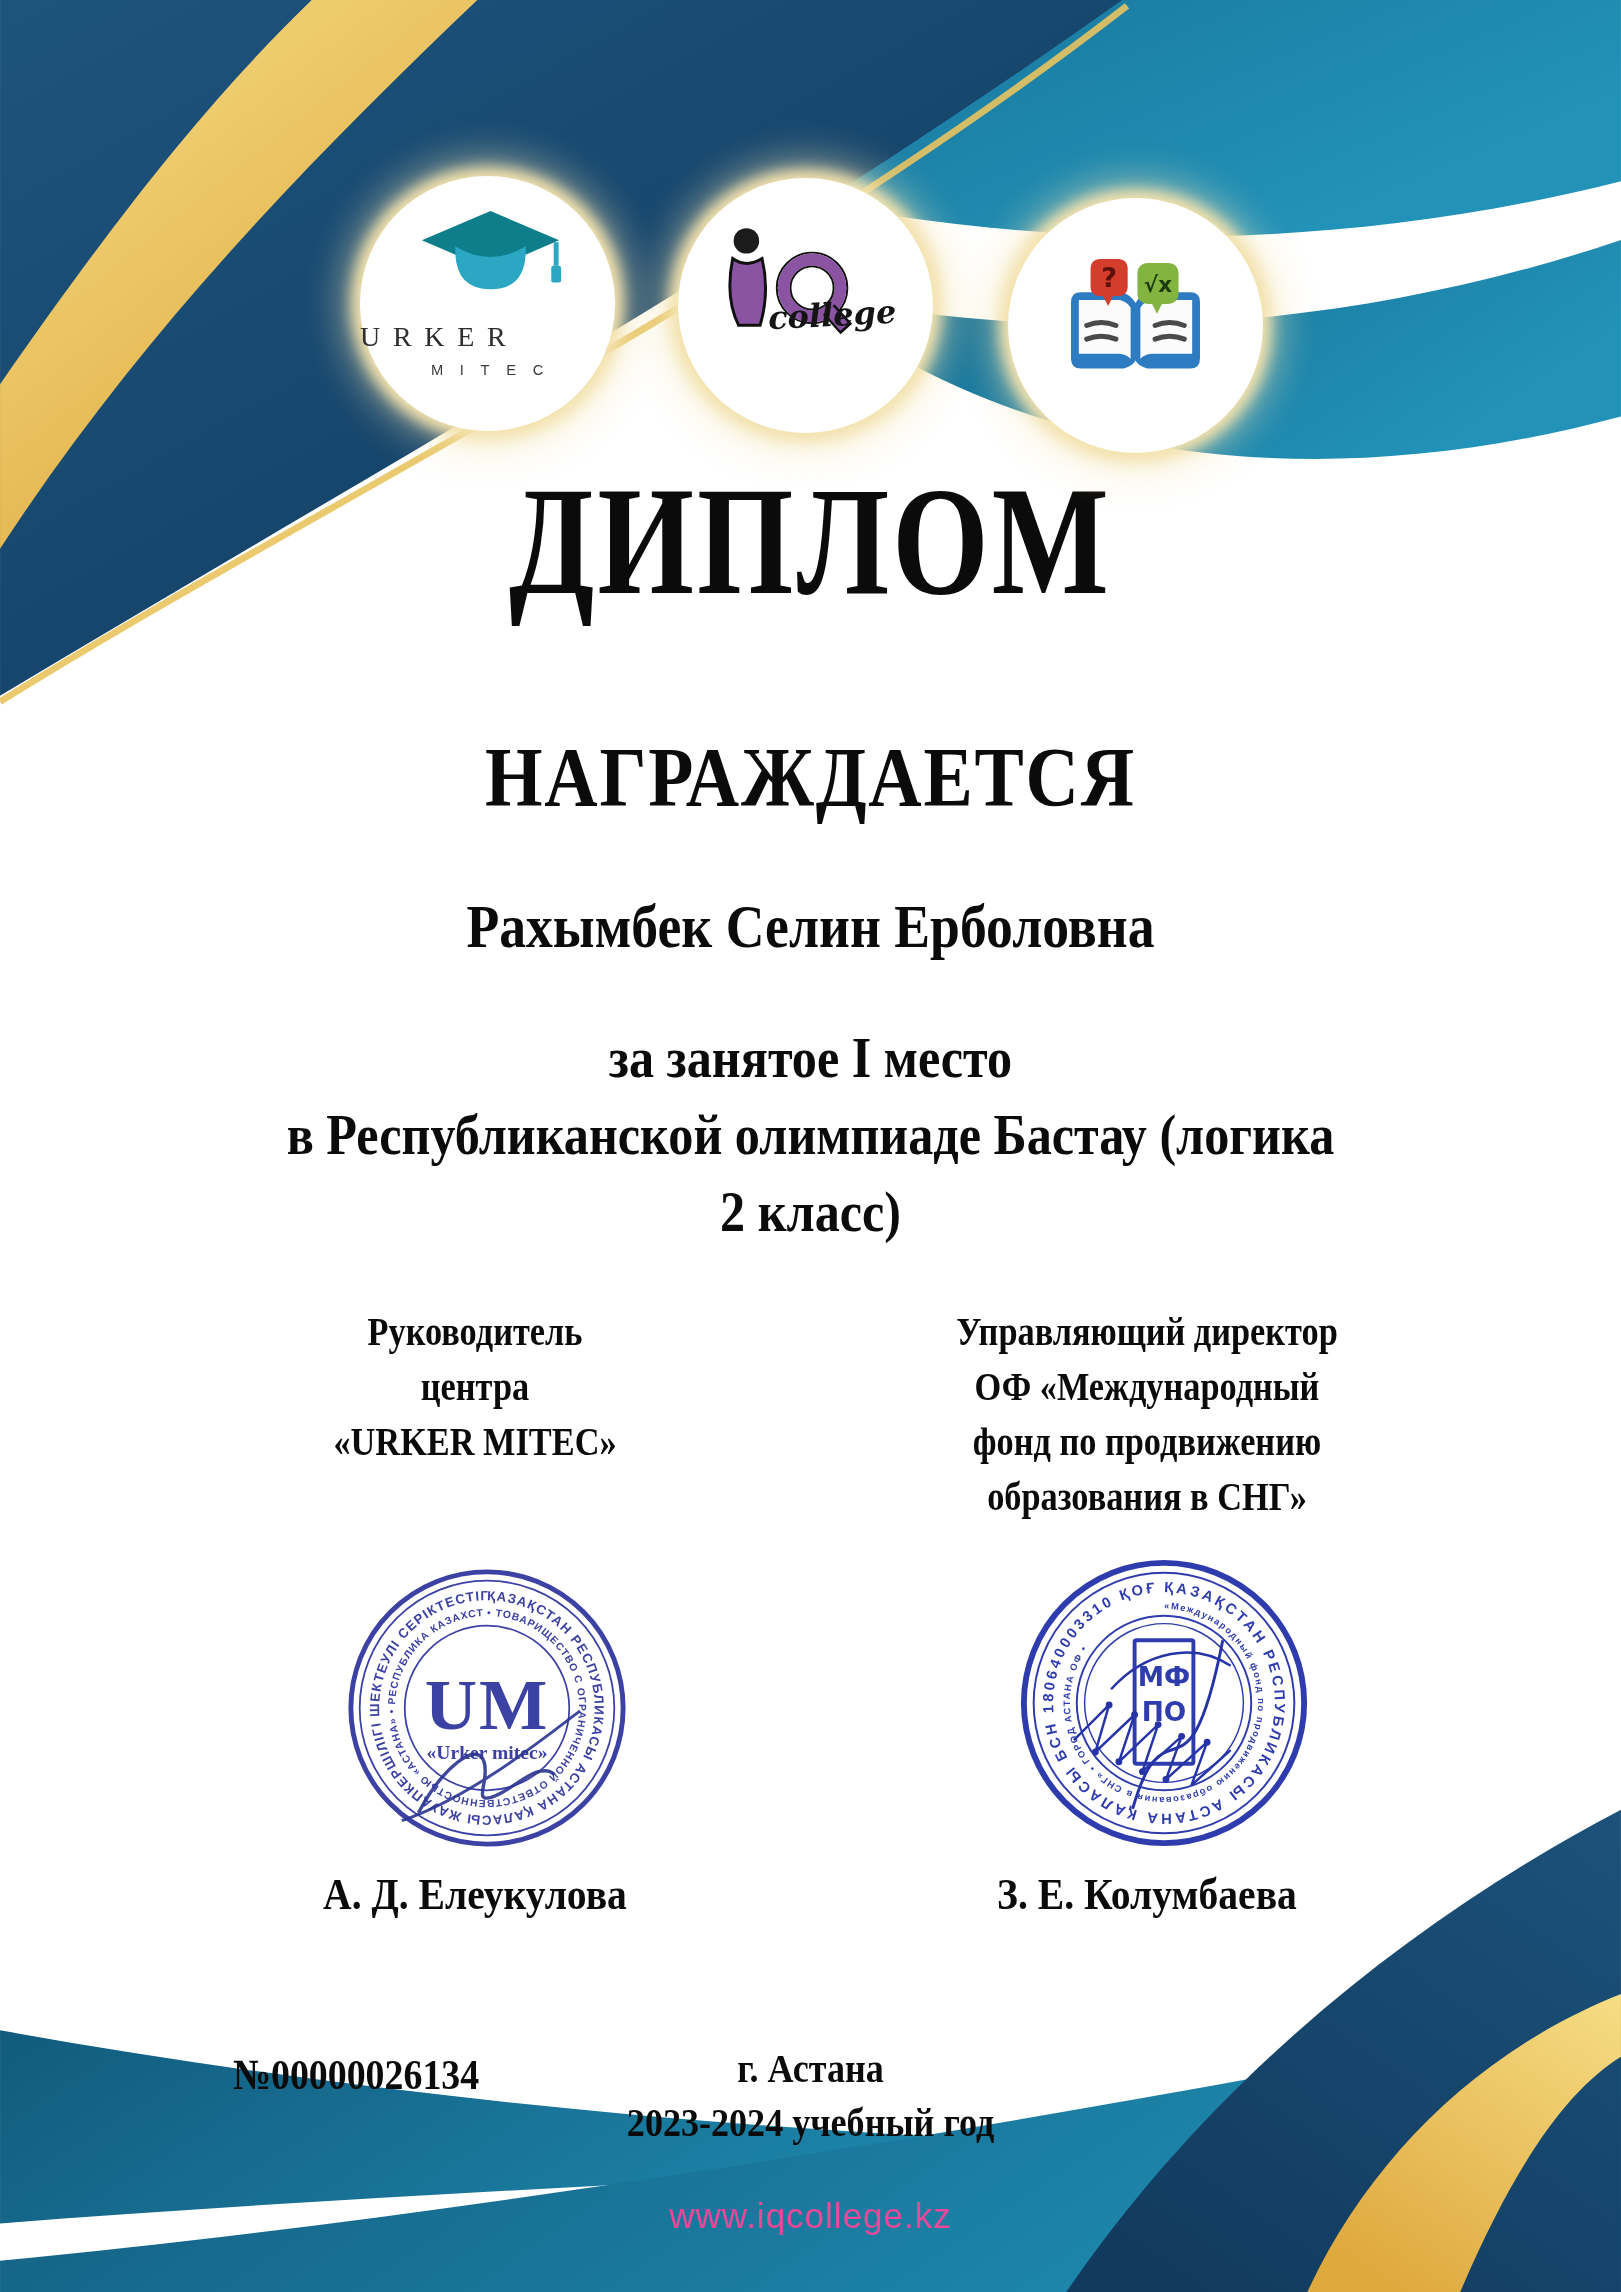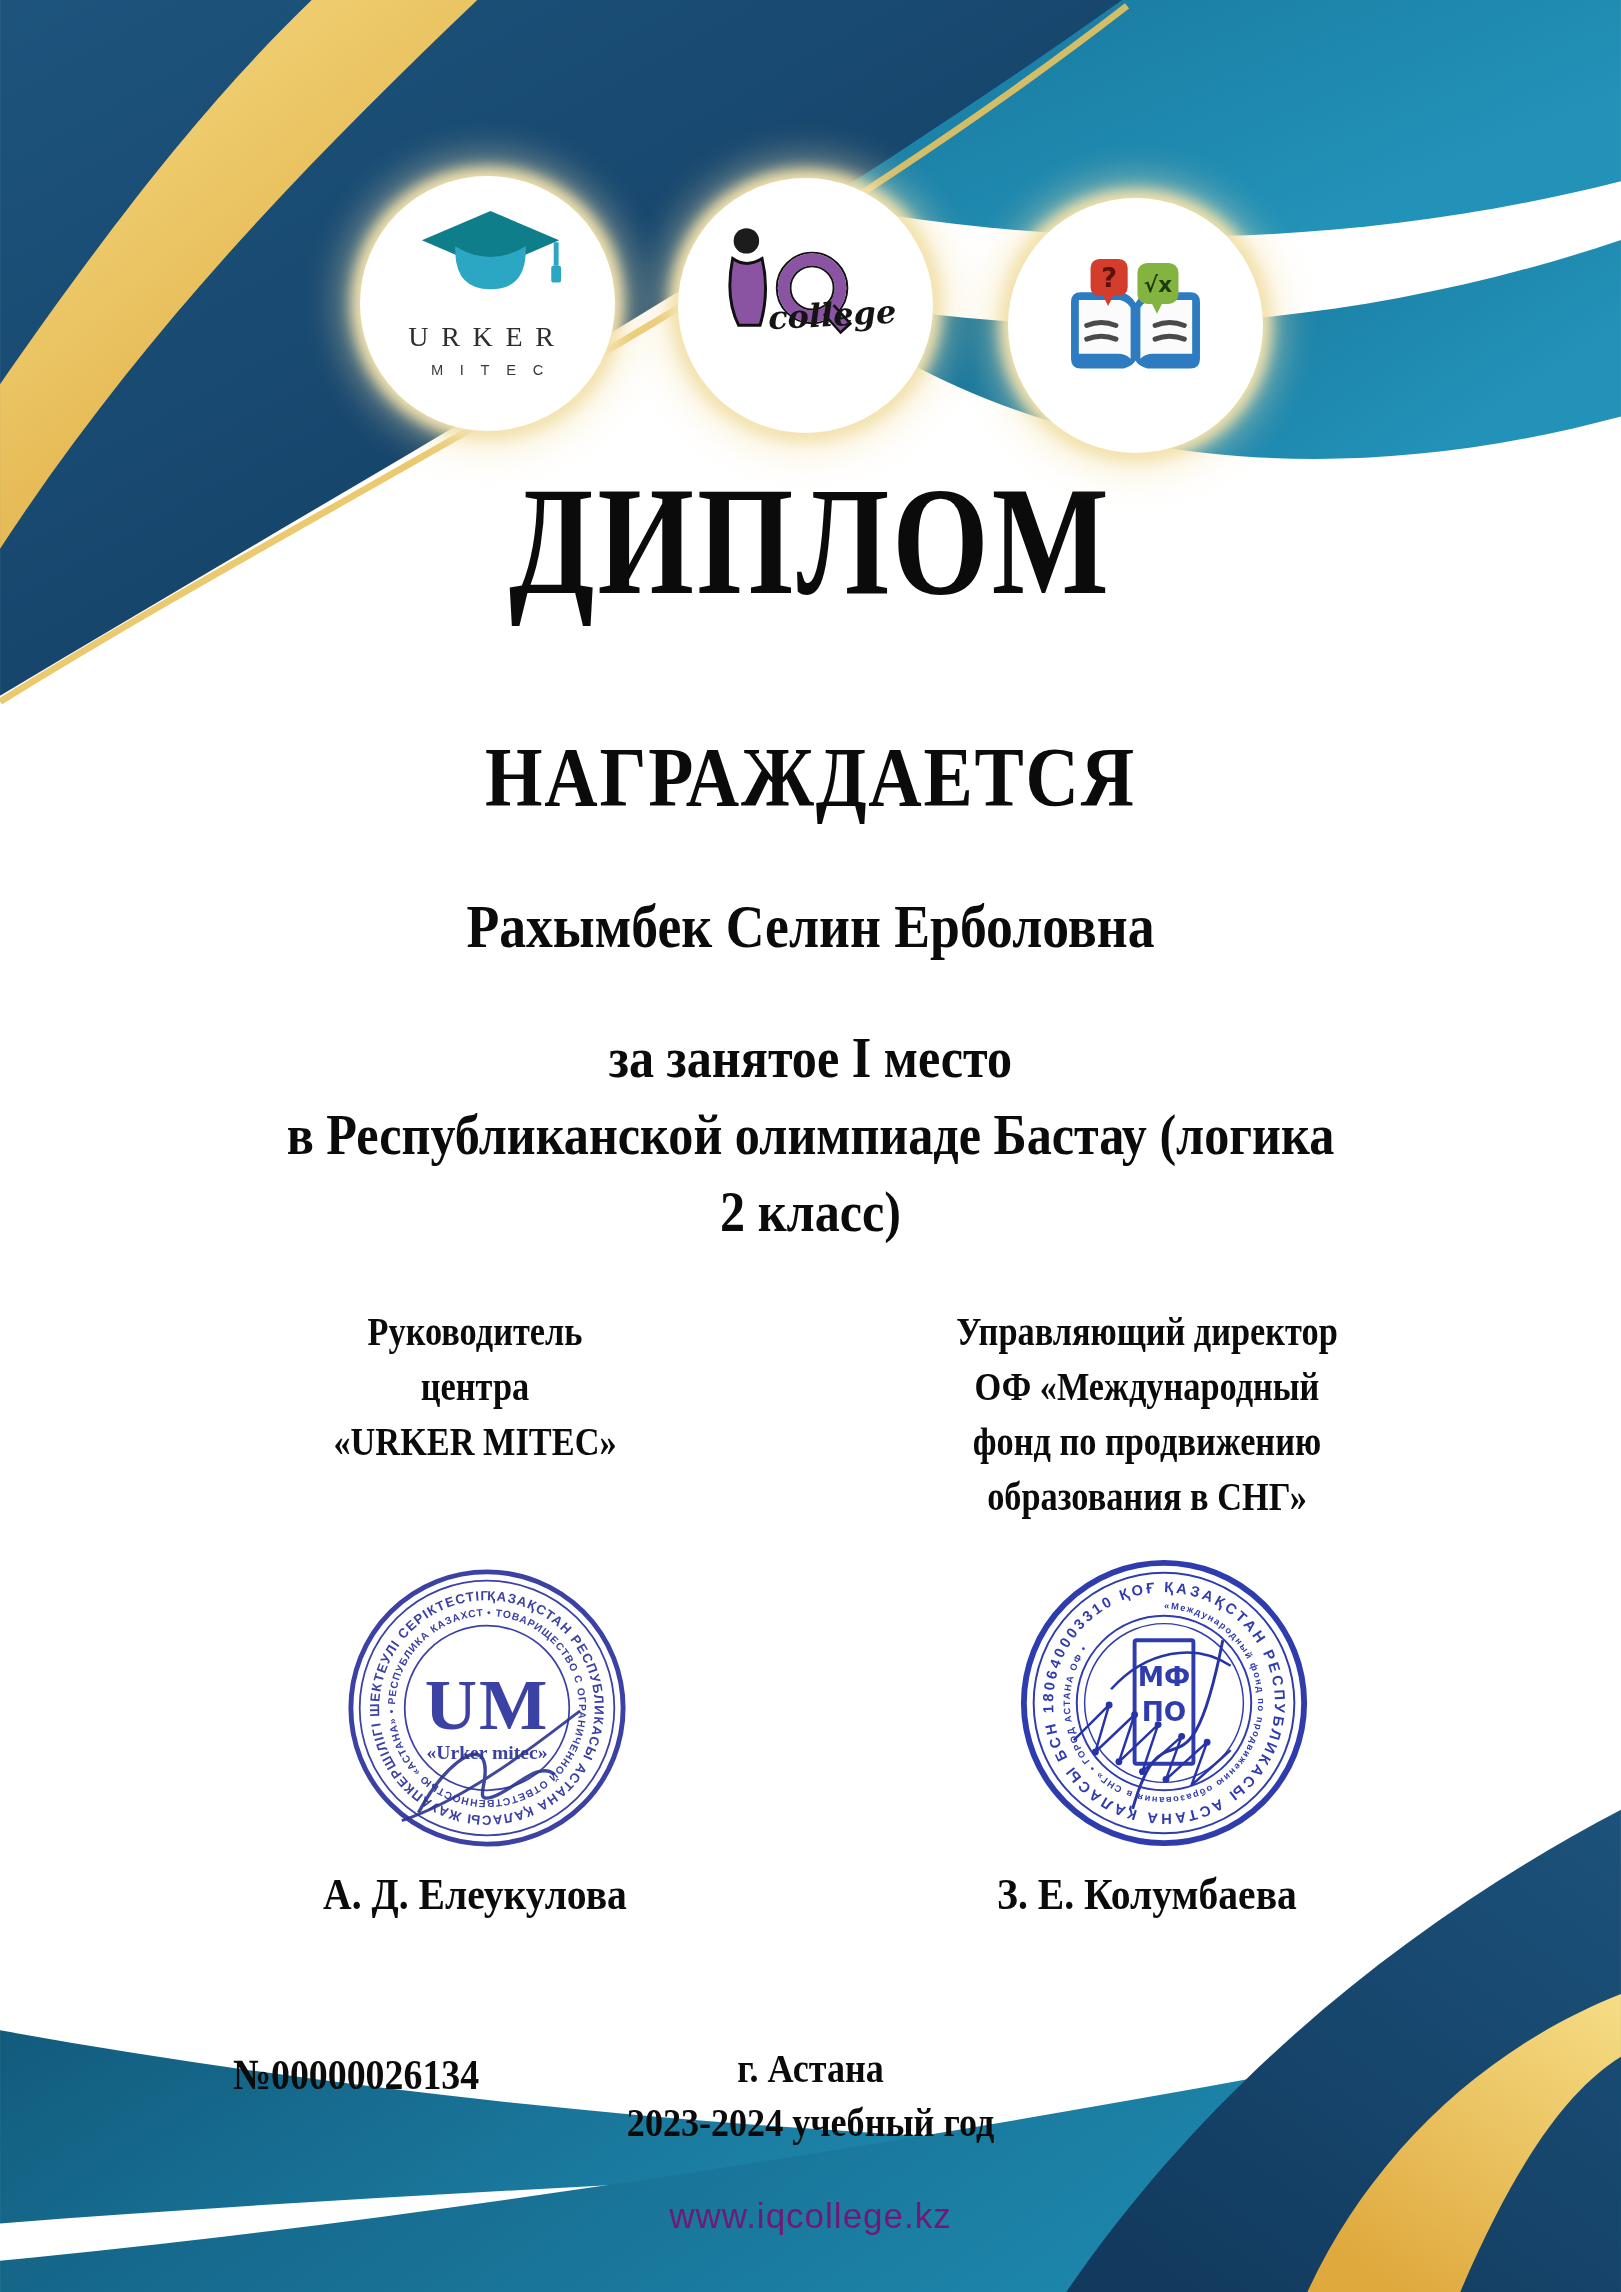--- a/index.html
+++ b/index.html
@@ -14,41 +14,41 @@
 
   
   .deco{left:0;z-index:0;}
 
   
   .logo-circle{position:absolute;width:255px;height:255px;border-radius:50%;background:#ffffff;
     box-shadow:0 0 13.7px 8.8px #f3e2ae, 0 0 35px 21.6px rgba(243,226,174,.45);z-index:2;}
   .c1{left:360px;top:176px;}
   .c2{left:678px;top:178px;}
   .c3{left:1008px;top:198px;}
-  .urker-word{position:absolute;left:0;top:145px;width:255px;text-align:center;
+  .urker-word{position:absolute;left:0;top:145px;width:255px;text-align:left;
     font-size:28px;letter-spacing:12.7px;color:#2e2e2e;font-family:"Liberation Serif",serif;}
   .mitec-word{position:absolute;left:8px;top:186px;width:255px;text-align:center;
     font-size:14.7px;letter-spacing:16.7px;color:#3a3a3a;font-family:"Liberation Sans",sans-serif;}
   .college-word{position:absolute;left:90px;top:118px;font-size:32px;font-style:italic;
     font-family:"DejaVu Serif",serif;font-weight:bold;color:#141414;transform:rotate(-3deg);}
 
   
   #title{top:443px;font-size:155px;line-height:196px;letter-spacing:3.9px;}
   #subtitle{top:725px;font-size:84px;line-height:106px;letter-spacing:2px;}
   #recipient{top:882px;font-size:61px;line-height:90px;}
   #award{top:1019px;font-size:57px;line-height:77px;}
   .col{position:absolute;text-align:center;font-size:39px;line-height:55px;font-weight:bold;z-index:3;}
   .col-left{left:181px;top:1304px;width:588px;}
   .col-right{left:858px;top:1304px;width:578px;}
   .sig-name{position:absolute;text-align:center;font-size:45px;font-weight:bold;z-index:3;}
   #name-left{left:181px;top:1868px;width:588px;}
   #name-right{left:858px;top:1868px;width:578px;}
   #cert-number{left:233px;top:2050px;font-size:43px;font-weight:bold;transform-origin:0 50%;z-index:3;}
   #city-year{top:2041px;font-size:41px;line-height:54px;font-weight:bold;z-index:3;}
-  #site{top:2196px;font-size:35px;font-family:"Liberation Sans",sans-serif;color:#701a75;
+  #site{top:2196px;font-size:35px;font-family:"Liberation Sans",sans-serif;color:#ec4899;
         letter-spacing:1px;z-index:3;}
   .seal{z-index:2;}
 </style>
 </head>
 <body>
 
 <div id="page">
 
   <svg class="abs deco" style="top:0;" width="1621" height="1274" viewBox="0 0 1654 1300">
     <defs>

